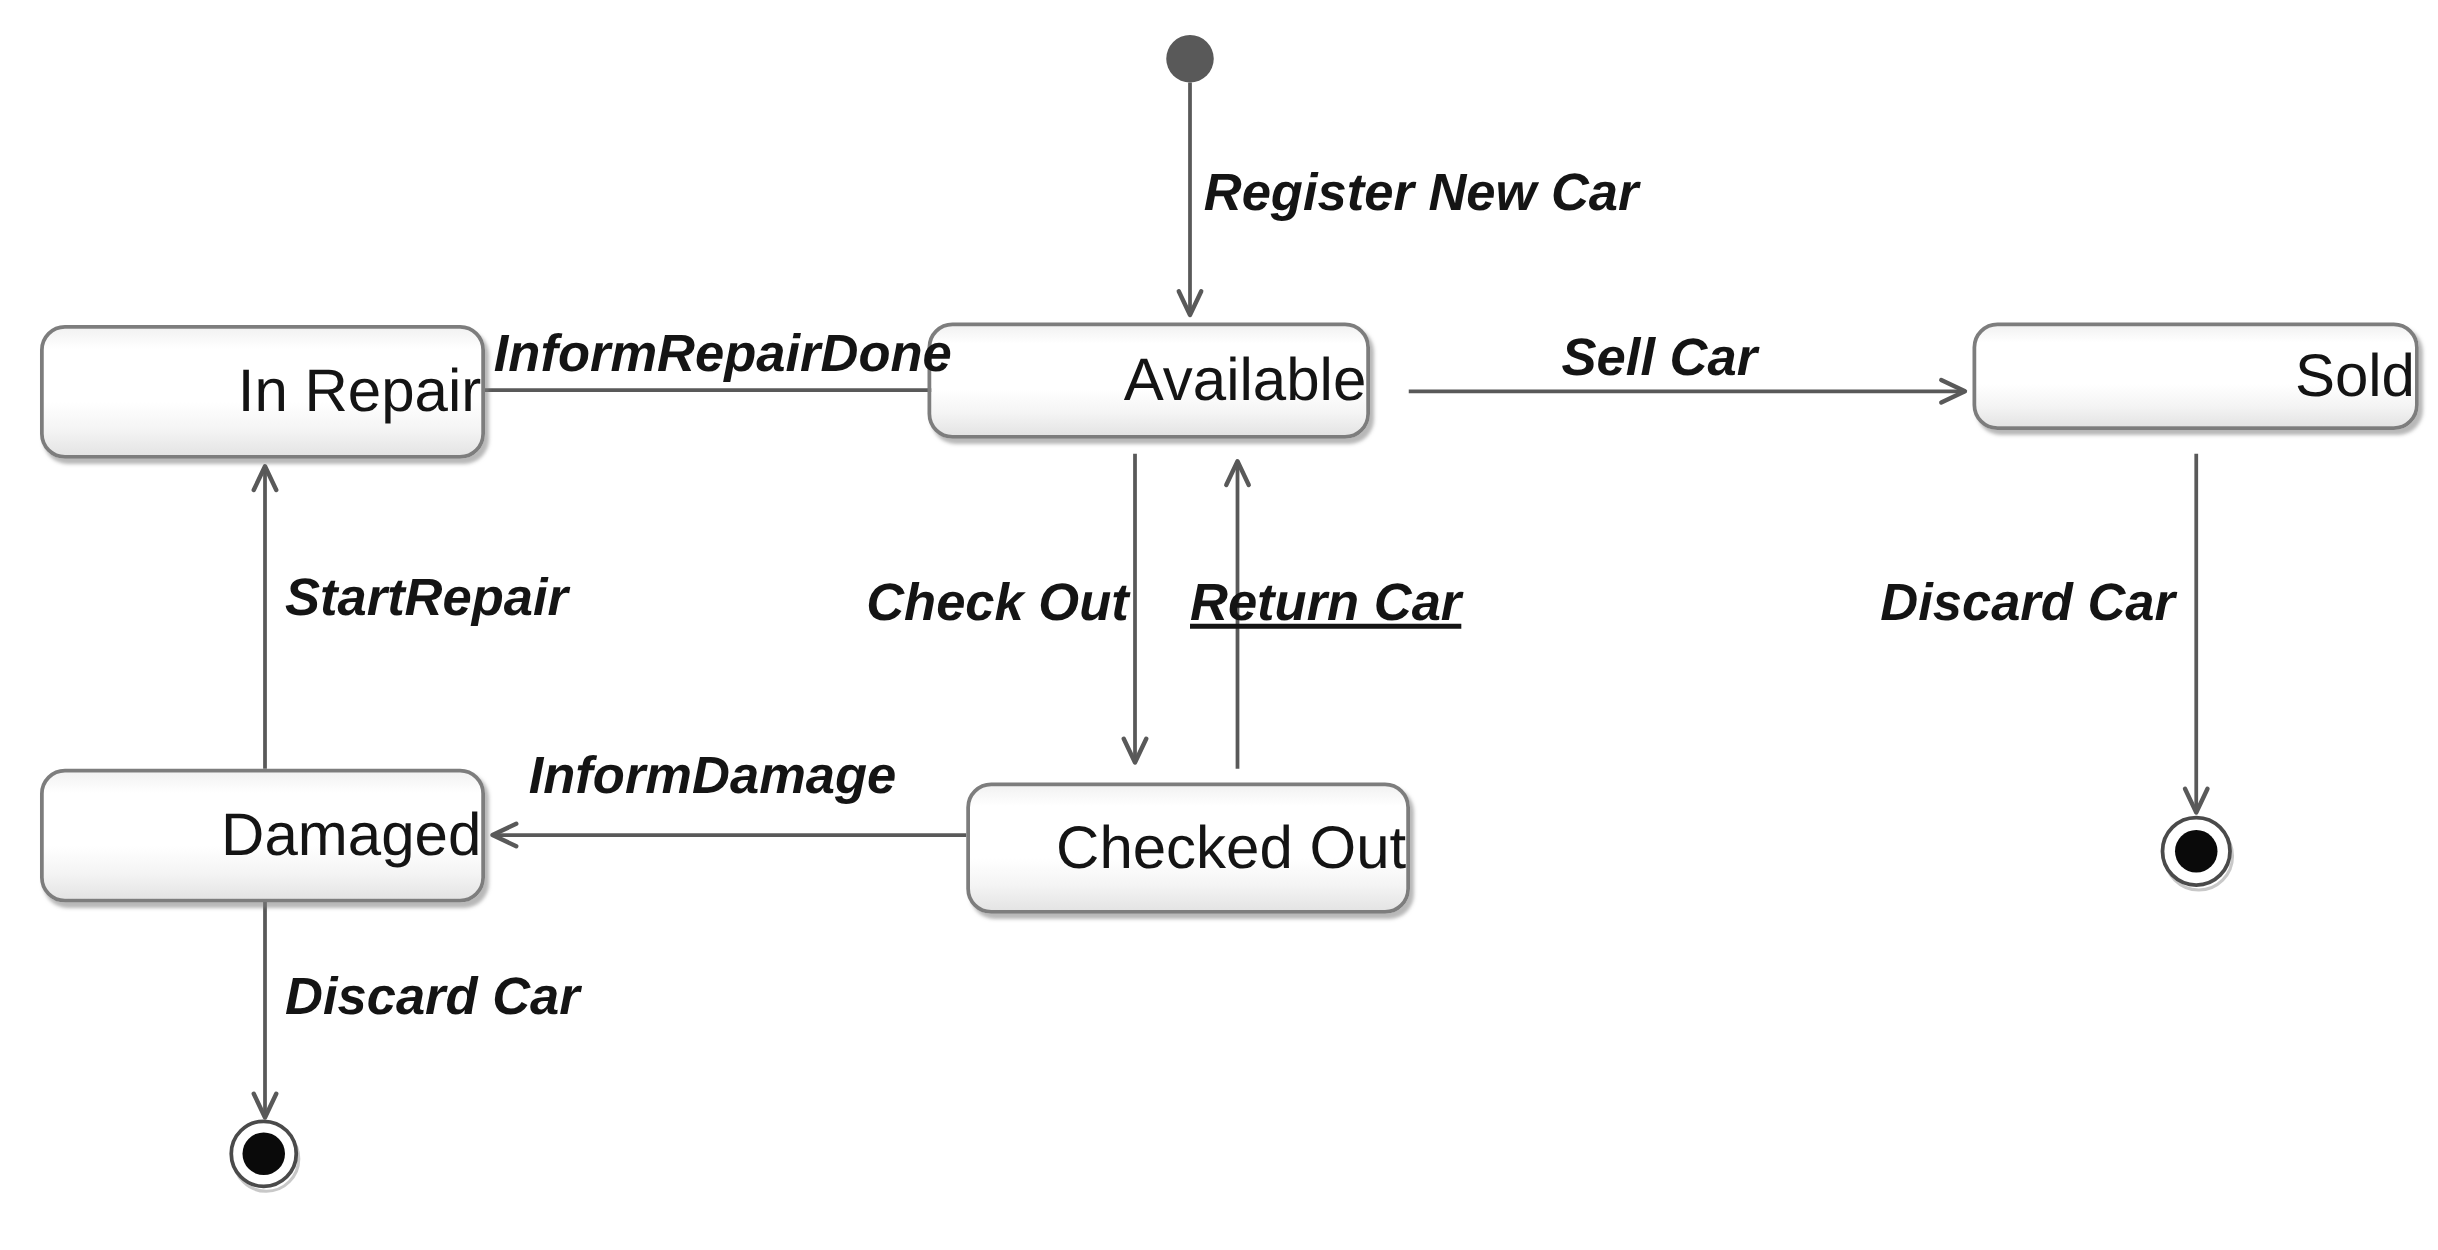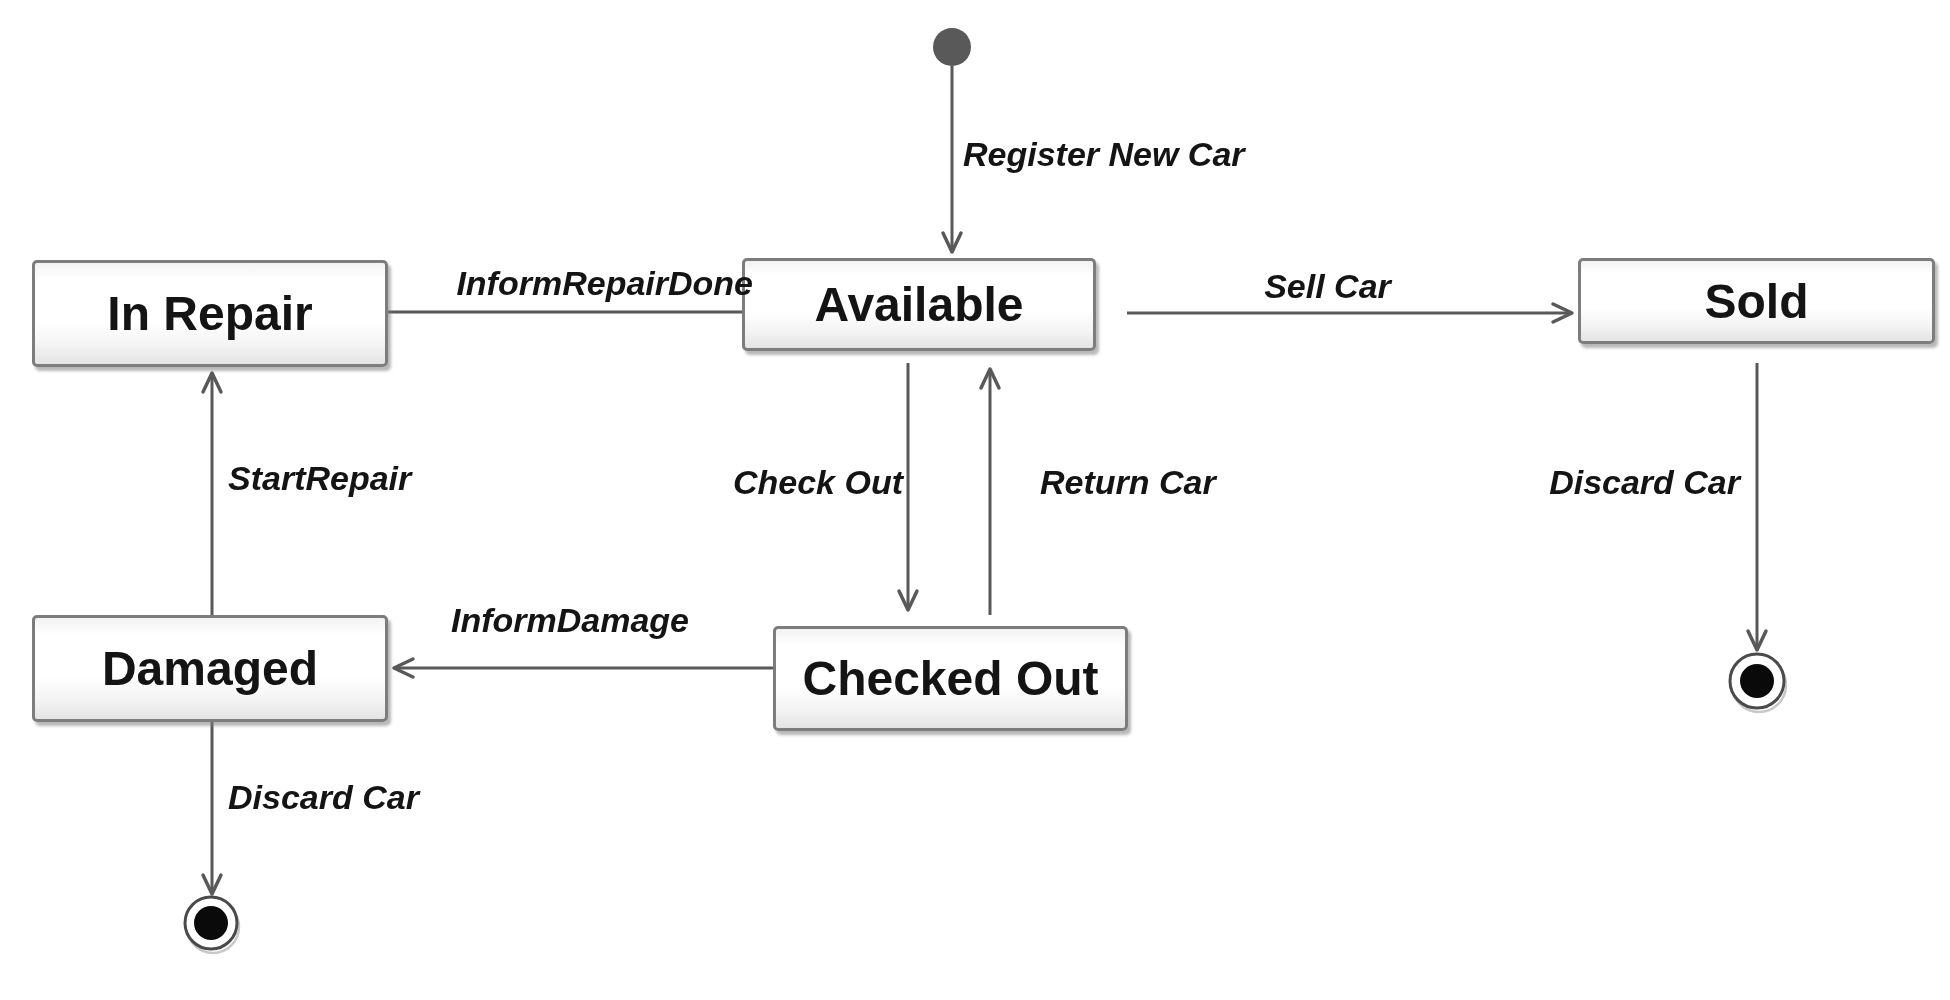--- a/index.html
+++ b/index.html
@@ -21,35 +21,35 @@
     left: 0;
     top: 0;
     width: 1950px;
     height: 1000px;
   }
   .state {
     position: absolute;
     box-sizing: border-box;
     display: flex;
     align-items: center;
-    justify-content: center;
+    justify-content: flex-end;
     border: 3px solid #7d7d7d;
-    border-radius: 5px;
+    border-radius: 20px;
     background: linear-gradient(180deg, #f2f2f2 0%, #ffffff 16%, #ffffff 58%, #f4f4f4 80%, #e4e4e4 100%);
     box-shadow: 3px 4px 3px rgba(125,125,125,0.55);
-    font-weight: bold;
+    font-weight: normal;
     font-size: 48px;
     white-space: nowrap;
   }
   .tlabel {
     position: absolute;
     white-space: nowrap;
     font-weight: bold;
     font-style: italic;
-    font-size: 34px;
+    font-size: 42px;
     line-height: 40px;
   }
   .ta-r { text-align: right; }
   .ta-c { text-align: center; }
 </style>
 </head>
 <body>
 
 <div id="stage">
 
@@ -106,21 +106,21 @@
   </div>
 
   <div class="tlabel" style="left:963px; top:134px;">Register New Car</div>
 
   <div class="tlabel ta-c" style="left:395px; top:263px; width:358px;text-align:right;">InformRepairDone</div>
 
   <div class="tlabel ta-c" style="left:1110px; top:266px; width:435px;">Sell Car</div>
 
   <div class="tlabel ta-r" style="left:640px; top:462px; width:263px;">Check Out</div>
 
-  <div class="tlabel" style="left:1040px; top:462px;">Return Car</div>
+  <div class="tlabel" style="left:952px; top:462px;text-decoration:underline;">Return Car</div>
 
   <div class="tlabel ta-c" style="left:420px; top:600px; width:300px;">InformDamage</div>
 
   <div class="tlabel" style="left:228px; top:458px;">StartRepair</div>
 
   <div class="tlabel" style="left:228px; top:777px;">Discard Car</div>
 
   <div class="tlabel ta-r" style="left:1450px; top:462px; width:290px;">Discard Car</div>
 
 </div>

